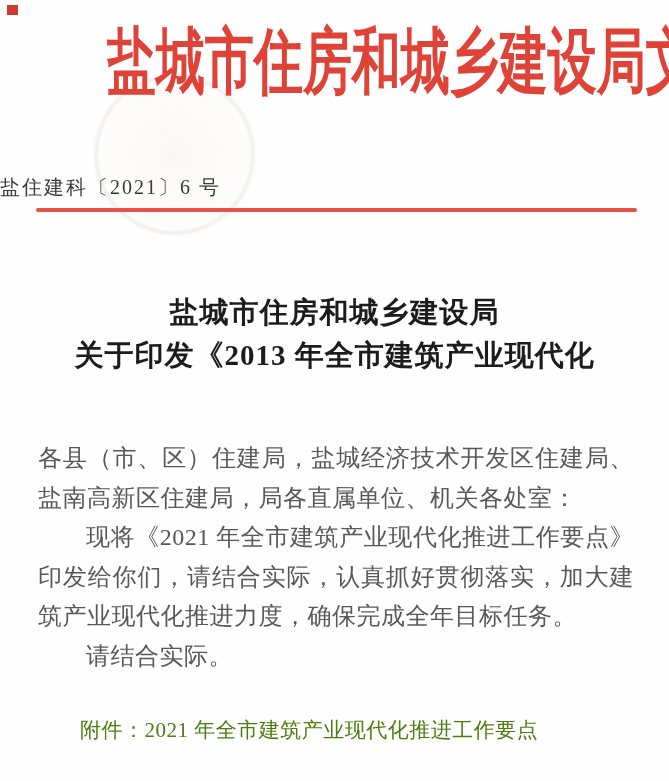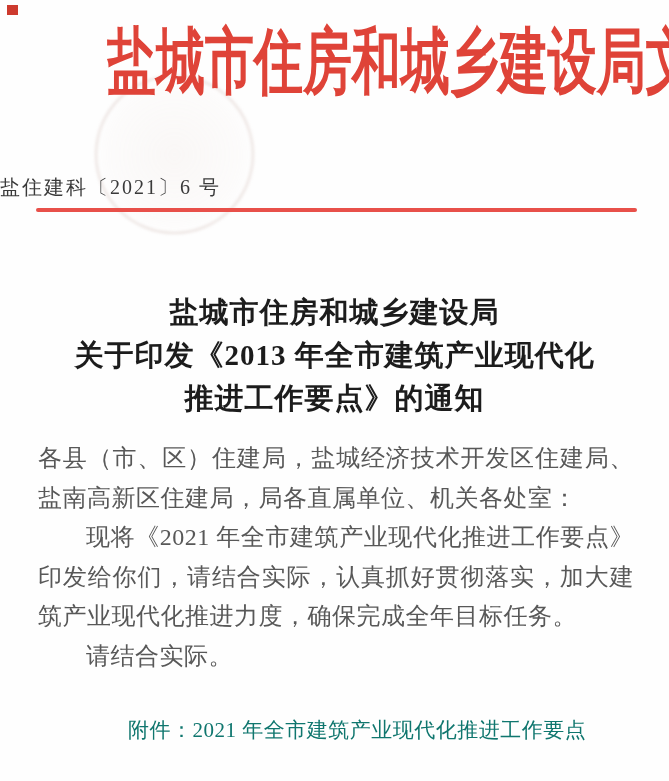--- a/index.html
+++ b/index.html
@@ -100,45 +100,43 @@
   .body-text p.indent {
     text-indent: 2em;
   }
   .attachment {
     position: absolute;
     top: 712px;
     left: 38px;
     width: 596px;
     font-size: 21px;
     line-height: 36px;
-    color: #0f766e;
+    color: #4d7c0f;
     letter-spacing: 0.5px;
     text-indent: 2em;
-    text-align: center;
   }
 </style>
 </head>
 <body>
 
 <div class="page">
 
   <div class="corner-mark"></div>
 
   <div class="seal"></div>
 
   <div class="red-header">盐城市住房和城乡建设局文件</div>
 
   <div class="doc-number">盐住建科〔2021〕6 号</div>
 
   <div class="red-line"></div>
 
   <div class="doc-title">
     <div>盐城市住房和城乡建设局</div>
     <div>关于印发《2013 年全市建筑产业现代化</div>
-    <div>推进工作要点》的通知</div>
   </div>
 
   <div class="body-text">
     <p>各县（市、区）住建局，盐城经济技术开发区住建局、盐南高新区住建局，局各直属单位、机关各处室：</p>
     <p class="indent">现将《2021 年全市建筑产业现代化推进工作要点》印发给你们，请结合实际，认真抓好贯彻落实，加大建筑产业现代化推进力度，确保完成全年目标任务。</p>
     <p class="indent">请结合实际。</p>
   </div>
 
   <div class="attachment">附件：2021 年全市建筑产业现代化推进工作要点</div>
 

